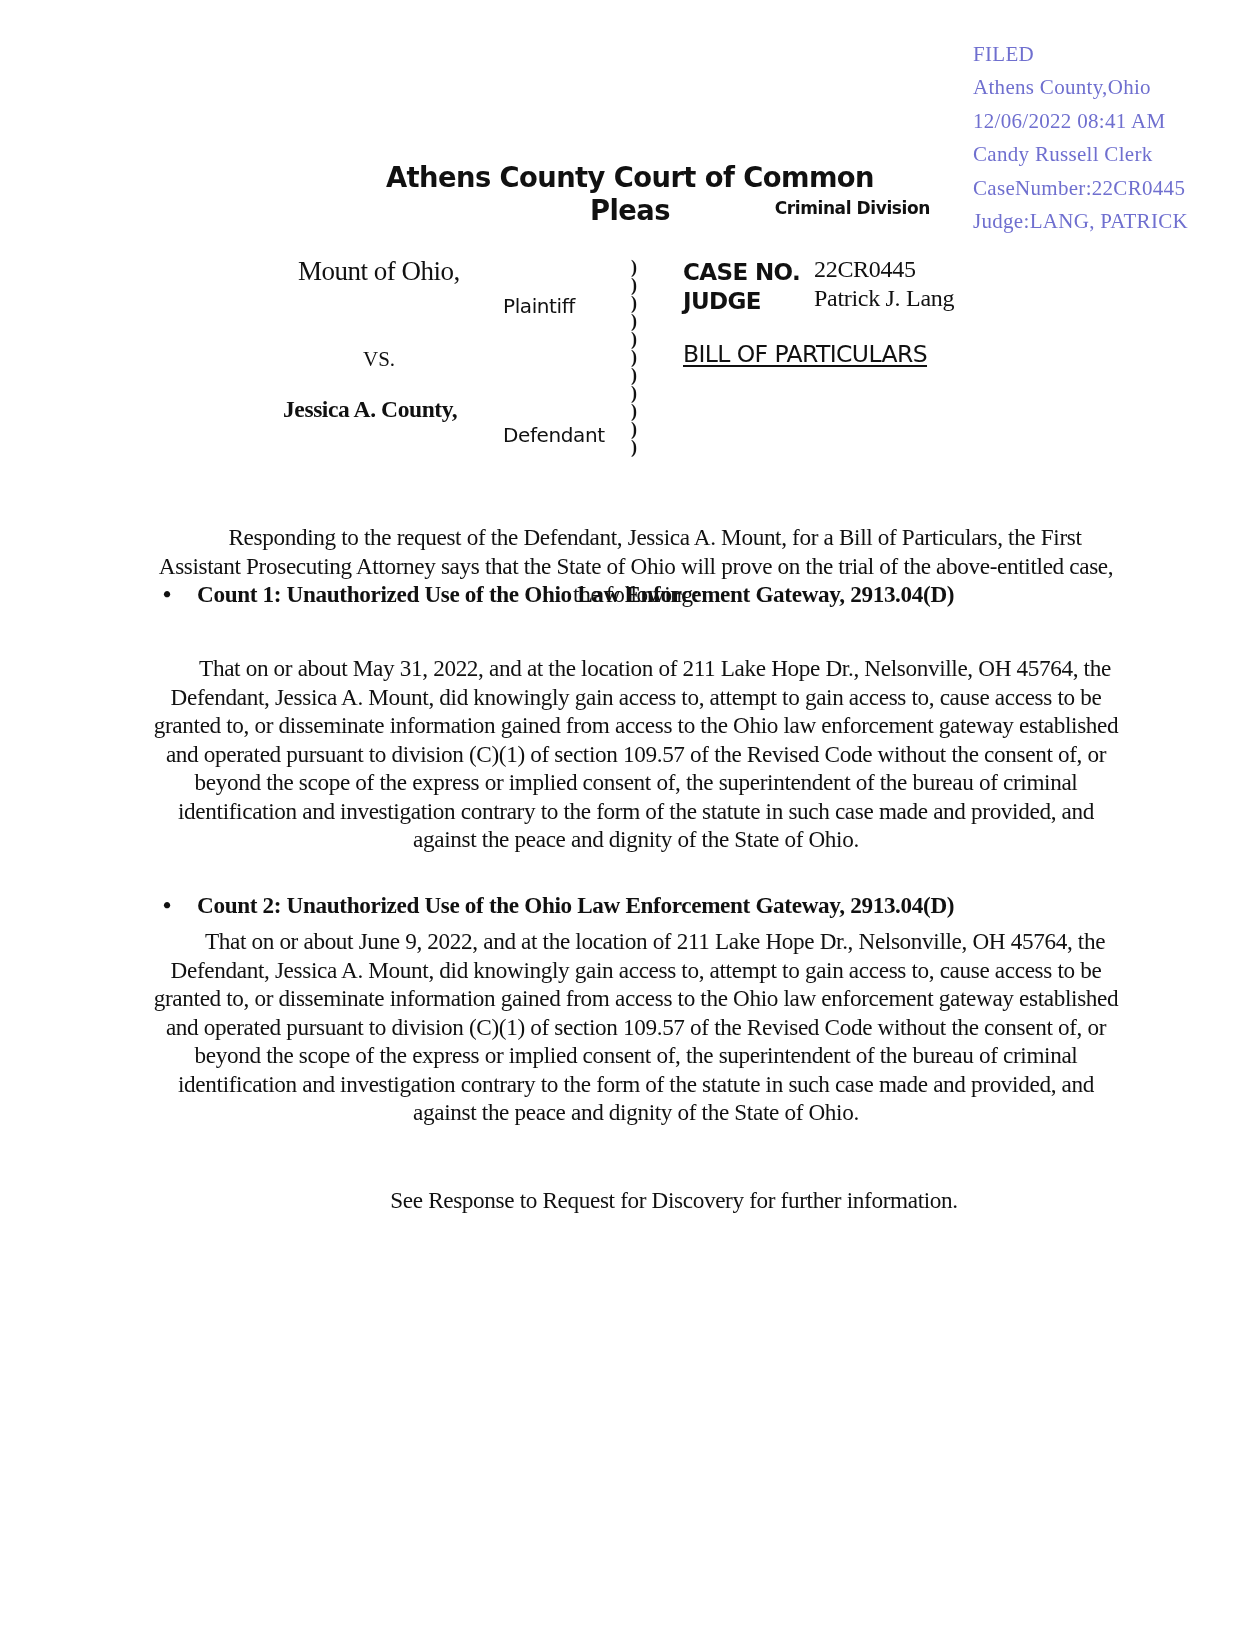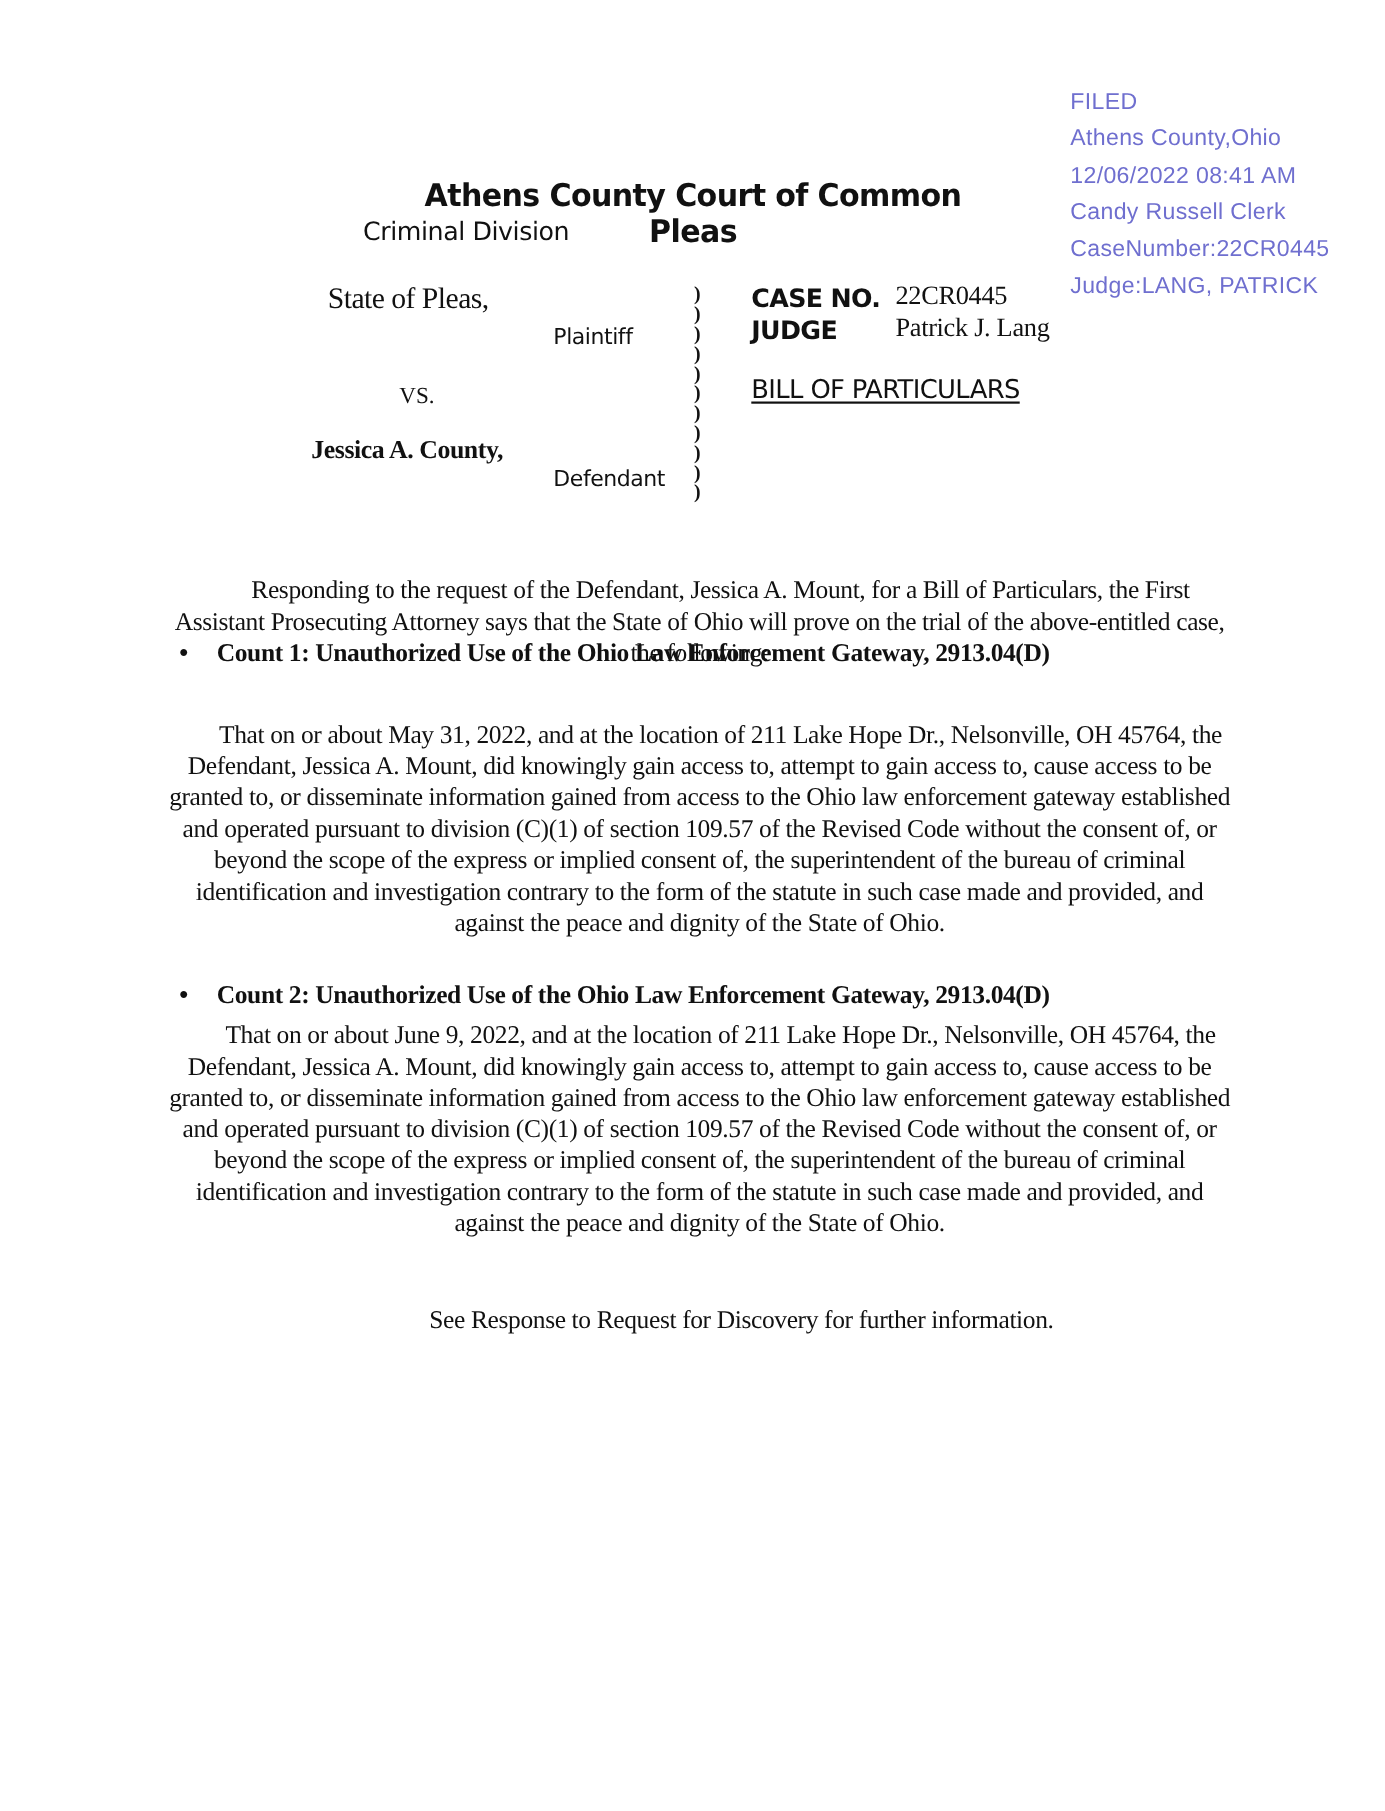--- a/index.html
+++ b/index.html
@@ -1,27 +1,27 @@
 <!DOCTYPE html>
 <html><head>
 <meta charset="utf-8">
 <style>
   html, body { margin: 0; padding: 0; background: #ffffff; }
   body { width: 1259px; height: 1646px; position: relative; overflow: hidden; color: #111; }
   .serif { font-family: "Liberation Serif", "DejaVu Serif", serif; }
   .sans { font-family: "DejaVu Sans", "Liberation Sans", sans-serif; }
-  .mono { font-family: Liberation Sans, sans-serif; margin-top: 38px; }
+  .mono { font-family: Liberation Serif, serif; }
 
   
   .stamp { position: absolute; left: 973px; top: 38px; color: #6f6fcf; font-size: 21px; line-height: 33.4px; letter-spacing: 0.3px; }
   .stamp div { white-space: nowrap; }
 
   
   .court-title { position: absolute; left: 330px; top: 161px; width: 600px; text-align: center; font-weight: bold; font-size: 28.5px; letter-spacing: -0.6px; transform: scaleX(0.96); transform-origin: center; }
-  .court-division { position: absolute; left: 330px; top: 198px; width: 600px; text-align: left; font-weight: normal; font-size: 23px; letter-spacing: -0.4px; }
+  .court-division { position: absolute; left: 330px; top: 198px; width: 600px; text-align: right; font-weight: bold; font-size: 17px; letter-spacing: -0.4px; }
 
   
   .caption-left { position: absolute; }
   .plaintiff-name { left: 298px; top: 256px; font-size: 27px; letter-spacing: -0.5px; }
   .plaintiff-role { left: 503px; top: 294px; font-size: 20px; letter-spacing: -0.4px; }
   .vs { left: 363px; top: 347px; font-size: 21px; }
   .defendant-name { left: 283px; top: 396px; font-size: 23.5px; font-weight: bold; letter-spacing: -0.4px; }
   .defendant-role { left: 503px; top: 423px; font-size: 20px; letter-spacing: -0.4px; }
 
   .parens { position: absolute; left: 631px; top: 258px; font-size: 18px; line-height: 18px; font-weight: bold; }
@@ -54,21 +54,21 @@
   <div>Athens County,Ohio</div>
   <div>12/06/2022 08:41 AM</div>
   <div>Candy Russell Clerk</div>
   <div>CaseNumber:22CR0445</div>
   <div>Judge:LANG, PATRICK</div>
 </div>
 
 <div class="court-title sans">Athens County Court of Common Pleas</div>
 <div class="court-division sans">Criminal Division</div>
 
-<div class="caption-left plaintiff-name serif">State of Pleas,</div>
+<div class="caption-left plaintiff-name serif">Mount of Ohio,</div>
 <div class="caption-left plaintiff-role sans">Plaintiff</div>
 <div class="caption-left vs serif">VS.</div>
 <div class="caption-left defendant-name serif">Jessica A. County,</div>
 <div class="caption-left defendant-role sans">Defendant</div>
 
 <div class="parens serif">
   <span>)</span>
   <span>)</span>
   <span>)</span>
   <span>)</span>

